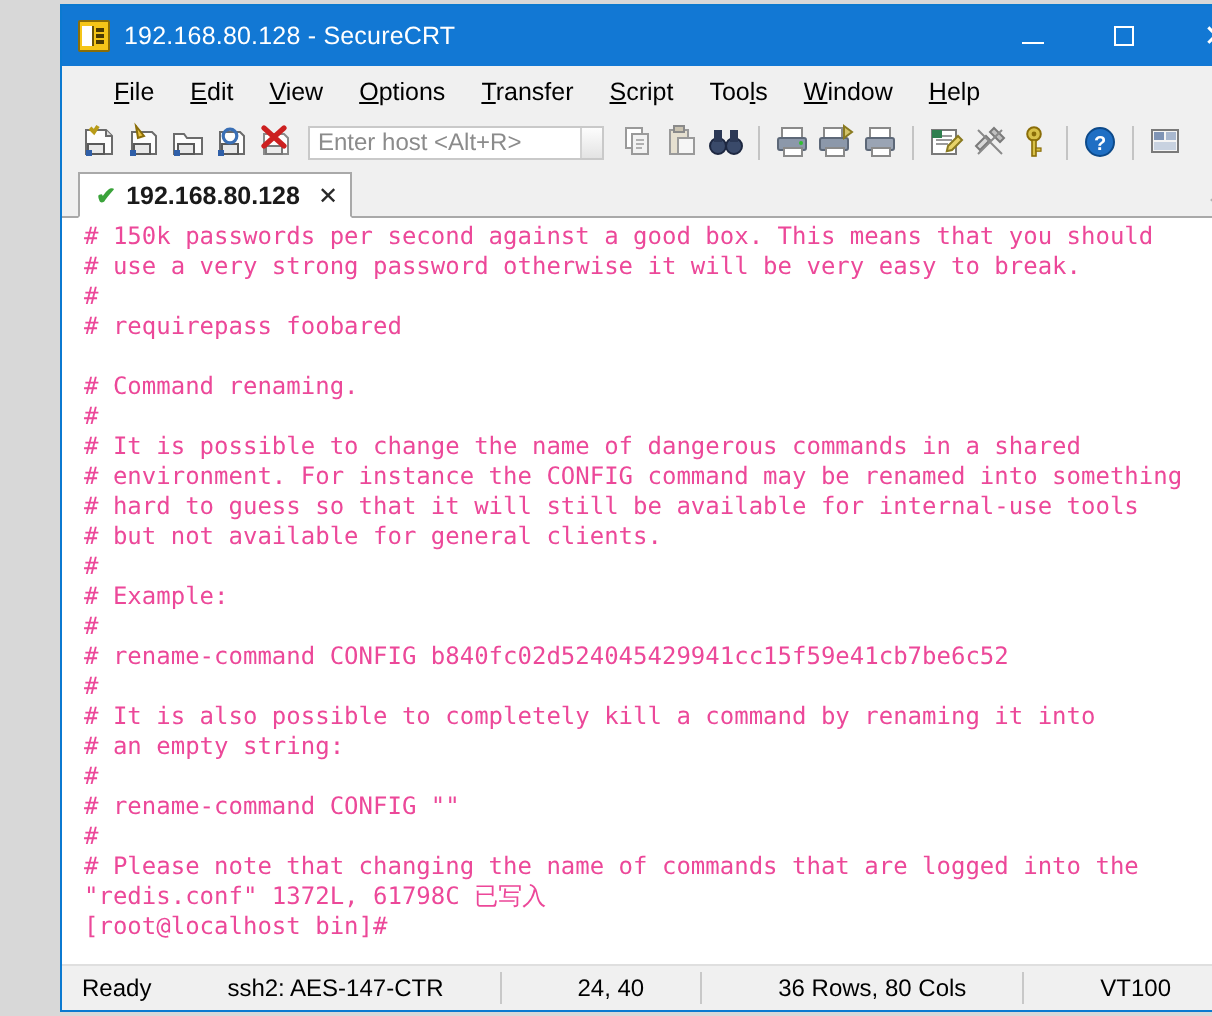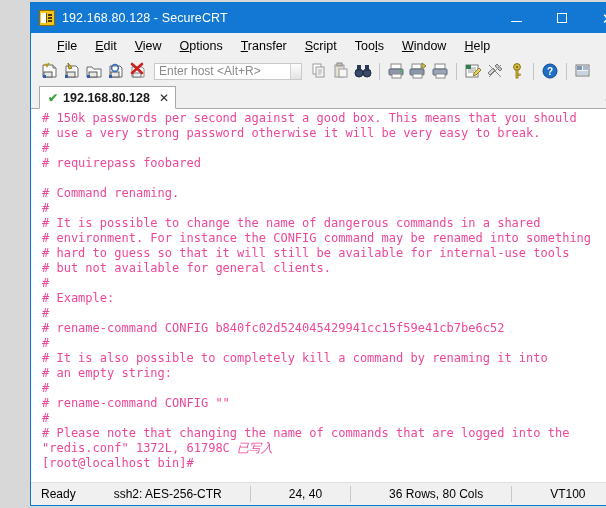--- a/index.html
+++ b/index.html
@@ -248,21 +248,21 @@
     color: #ec4899;
     font-family: "DejaVu Sans Mono", "Liberation Mono", monospace;
     font-size: 12px;
     line-height: 15px;
     padding: 2px 0 0 10px;
     white-space: pre;
     overflow: hidden;
     box-sizing: border-box;
   }
   .term-line { height: 15px; }
-  .cjk { font-family: "DejaVu Sans", sans-serif; font-style: italic; }
+  .cjk { font-family: "DejaVu Sans", sans-serif; }
 
   
   #scrollbar {
     width: 17px;
     flex: 0 0 auto;
     background: #f2f2f2;
     border-left: 1px solid #dcdcdc;
     display: flex;
     flex-direction: column;
     position: relative;
@@ -543,21 +543,21 @@
         <div id="sb-thumb" style="height: 7%; top: 85.56%;"></div>
       </div>
       <div class="sb-btn">
         <span class="sb-arrow down"></span>
       </div>
     </div>
   </div>
 
   <div id="status-bar">
     <div class="sb-cell" style="width:105px">Ready</div>
-    <div class="sb-cell" style="width:143px">ssh2: AES-256-CTR</div>
+    <div class="sb-cell" style="width:143px">ssh2: AES-147-CTR</div>
     <div class="sb-div"></div>
     <div class="sb-cell" style="width:62px">24, 40</div>
     <div class="sb-div"></div>
     <div class="sb-cell" style="width:115px">36 Rows, 80 Cols</div>
     <div class="sb-div"></div>
     <div class="sb-cell" style="width:62px">VT100</div>
     <div class="sb-div"></div>
     <div class="sb-cell" style="flex:1 1 auto; justify-content:flex-end; padding-right:16px; color:#7a7a7a;">C</div>
     <div id="status-grip">
       <span class="grip-dot" style="left:8px;top:8px"></span>

